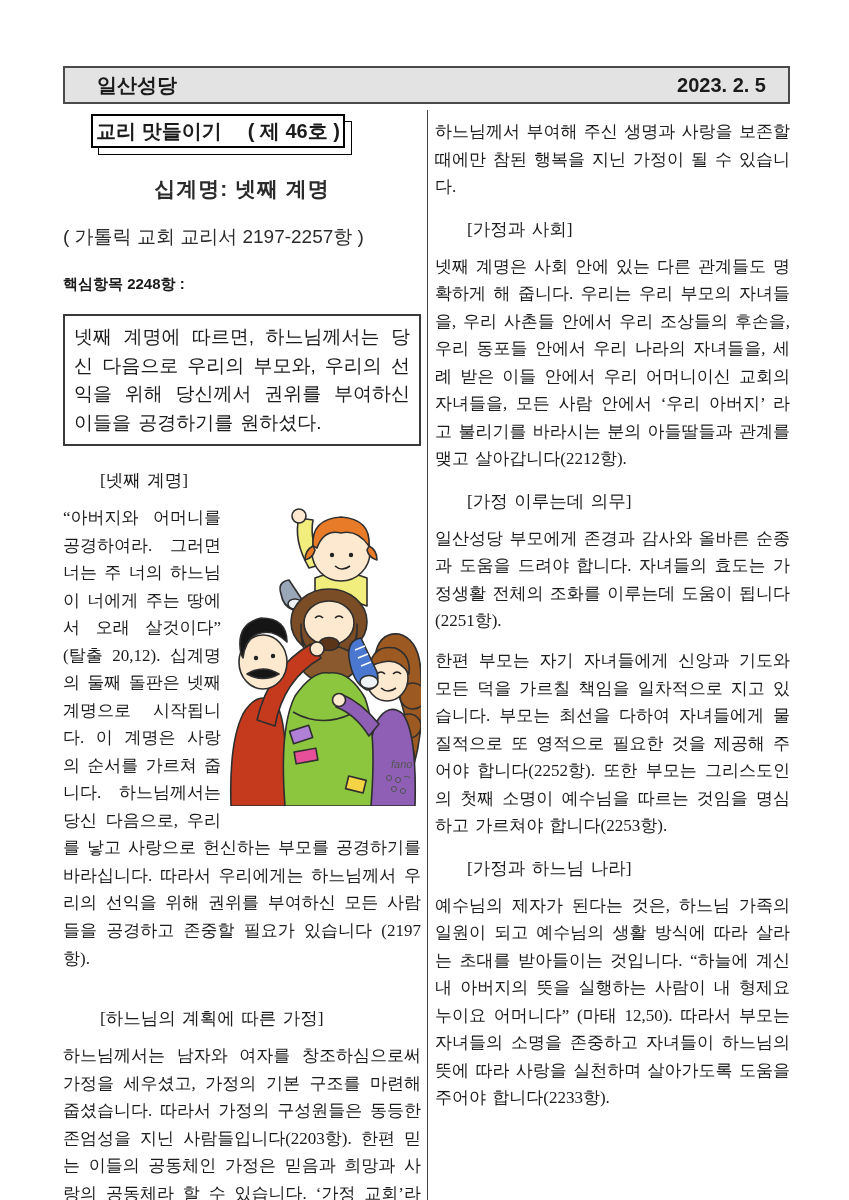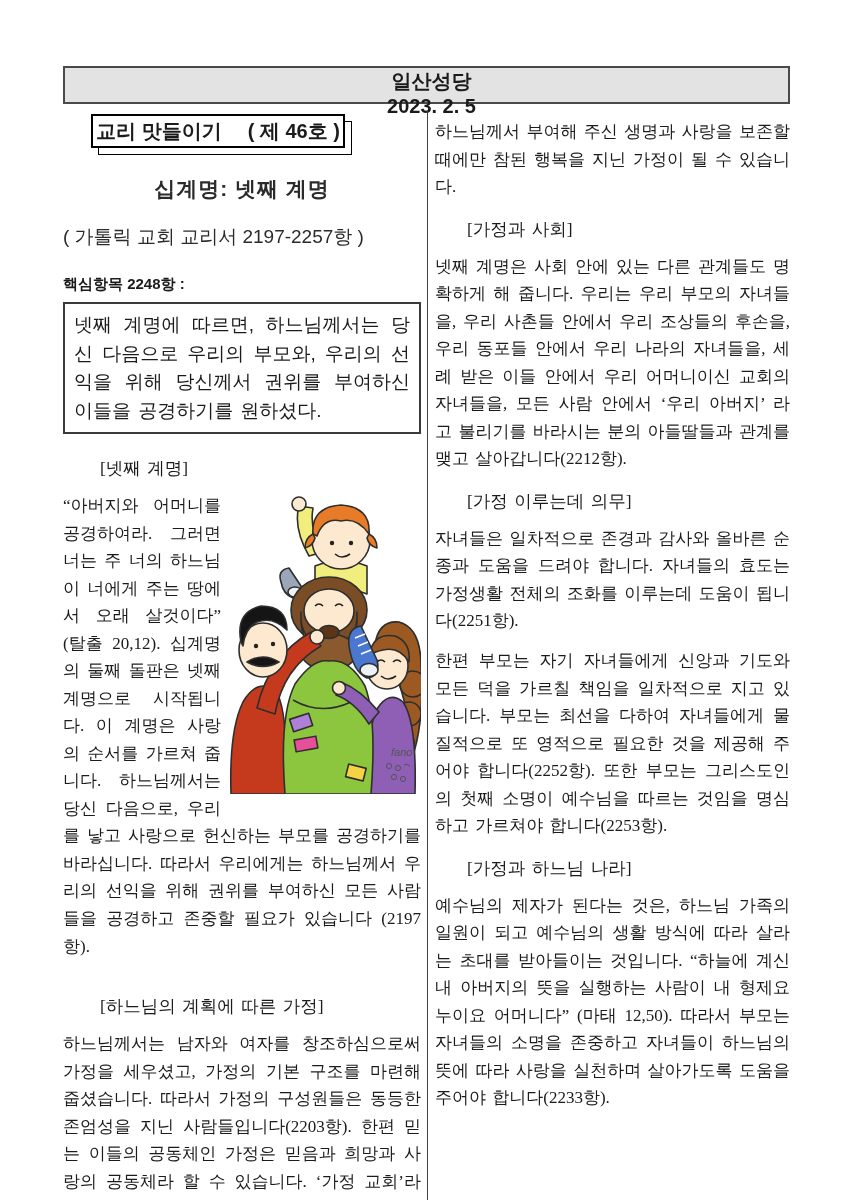--- a/index.html
+++ b/index.html
@@ -14,21 +14,21 @@
   .page { position: absolute; left: 63px; top: 66px; width: 727px; }
 
   
   .header-bar {
     height: 38px;
     background: #e3e3e3;
     border: 2px solid #4a4a4a;
     display: flex; align-items: center; justify-content: space-between;
     padding: 0 22px 0 32px;
     font-family: "Liberation Sans", "DejaVu Sans", sans-serif;
-    font-weight: bold; font-size: 20px; flex-direction: column;
+    font-weight: bold; font-size: 20px;
   }
 
   
   .columns { display: flex; margin-top: 6px; min-height: 1002px; }
   .col-left { width: 364px; padding-right: 6px; }
   .col-right { width: 363px; border-left: 1px solid #444; padding-left: 7px; padding-top: 8px; }
 
   
   .masthead {
     margin: 4px 0 0 28px;
@@ -50,21 +50,21 @@
     margin-top: 21px; text-align: left;
     font-family: "Liberation Sans", "DejaVu Sans", sans-serif;
     font-size: 19px; color: #2b2b2b;
   }
   .key-label {
     margin-top: 25px;
     font-family: "Liberation Sans", "DejaVu Sans", sans-serif;
     font-weight: bold; font-size: 15px;
   }
   .key-box {
-    margin-top: 8px;
+    margin-top: 20px;
     border: 2px solid #3a3a3a;
     padding: 7px 9px;
     font-family: "Liberation Sans", "DejaVu Sans", sans-serif;
     font-size: 19px; line-height: 1.5;
     text-align: justify; word-spacing: 0.1em;
   }
 
   .sec-heading {
     font-size: 17.5px;
     margin: 22px 0 12px 37px;
@@ -197,21 +197,21 @@
     </div>
 
     <div class="col-right">
 
       <p class="body-text">하느님께서 부여해 주신 생명과 사랑을 보존할 때에만 참된 행복을 지닌 가정이 될 수 있습니다.</p>
 
       <div class="sec-heading">[가정과 사회]</div>
       <p class="body-text">넷째 계명은 사회 안에 있는 다른 관계들도 명확하게 해 줍니다. 우리는 우리 부모의 자녀들을, 우리 사촌들 안에서 우리 조상들의 후손을, 우리 동포들 안에서 우리 나라의 자녀들을, 세례 받은 이들 안에서 우리 어머니이신 교회의 자녀들을, 모든 사람 안에서 ‘우리 아버지’ 라고 불리기를 바라시는 분의 아들딸들과 관계를 맺고 살아갑니다(2212항).</p>
 
       <div class="sec-heading">[가정 이루는데 의무]</div>
-      <p class="body-text">자녀들은 일차적으로 존경과 감사와 올바른 순종과 도움을 드려야 합니다. 자녀들의 효도는 가정생활 전체의 조화를 이루는데 도움이 됩니다(2251항).</p>
+      <p class="body-text">일산성당 부모에게 존경과 감사와 올바른 순종과 도움을 드려야 합니다. 자녀들의 효도는 가정생활 전체의 조화를 이루는데 도움이 됩니다(2251항).</p>
       <p class="body-text">한편 부모는 자기 자녀들에게 신앙과 기도와 모든 덕을 가르칠 책임을 일차적으로 지고 있습니다. 부모는 최선을 다하여 자녀들에게 물질적으로 또 영적으로 필요한 것을 제공해 주어야 합니다(2252항). 또한 부모는 그리스도인의 첫째 소명이 예수님을 따르는 것임을 명심하고 가르쳐야 합니다(2253항).</p>
 
       <div class="sec-heading">[가정과 하느님 나라]</div>
       <p class="body-text">예수님의 제자가 된다는 것은, 하느님 가족의 일원이 되고 예수님의 생활 방식에 따라 살라는 초대를 받아들이는 것입니다. “하늘에 계신 내 아버지의 뜻을 실행하는 사람이 내 형제요 누이요 어머니다” (마태 12,50). 따라서 부모는 자녀들의 소명을 존중하고 자녀들이 하느님의 뜻에 따라 사랑을 실천하며 살아가도록 도움을 주어야 합니다(2233항).</p>
 
     </div>
 
   </div>
 </div>
 

